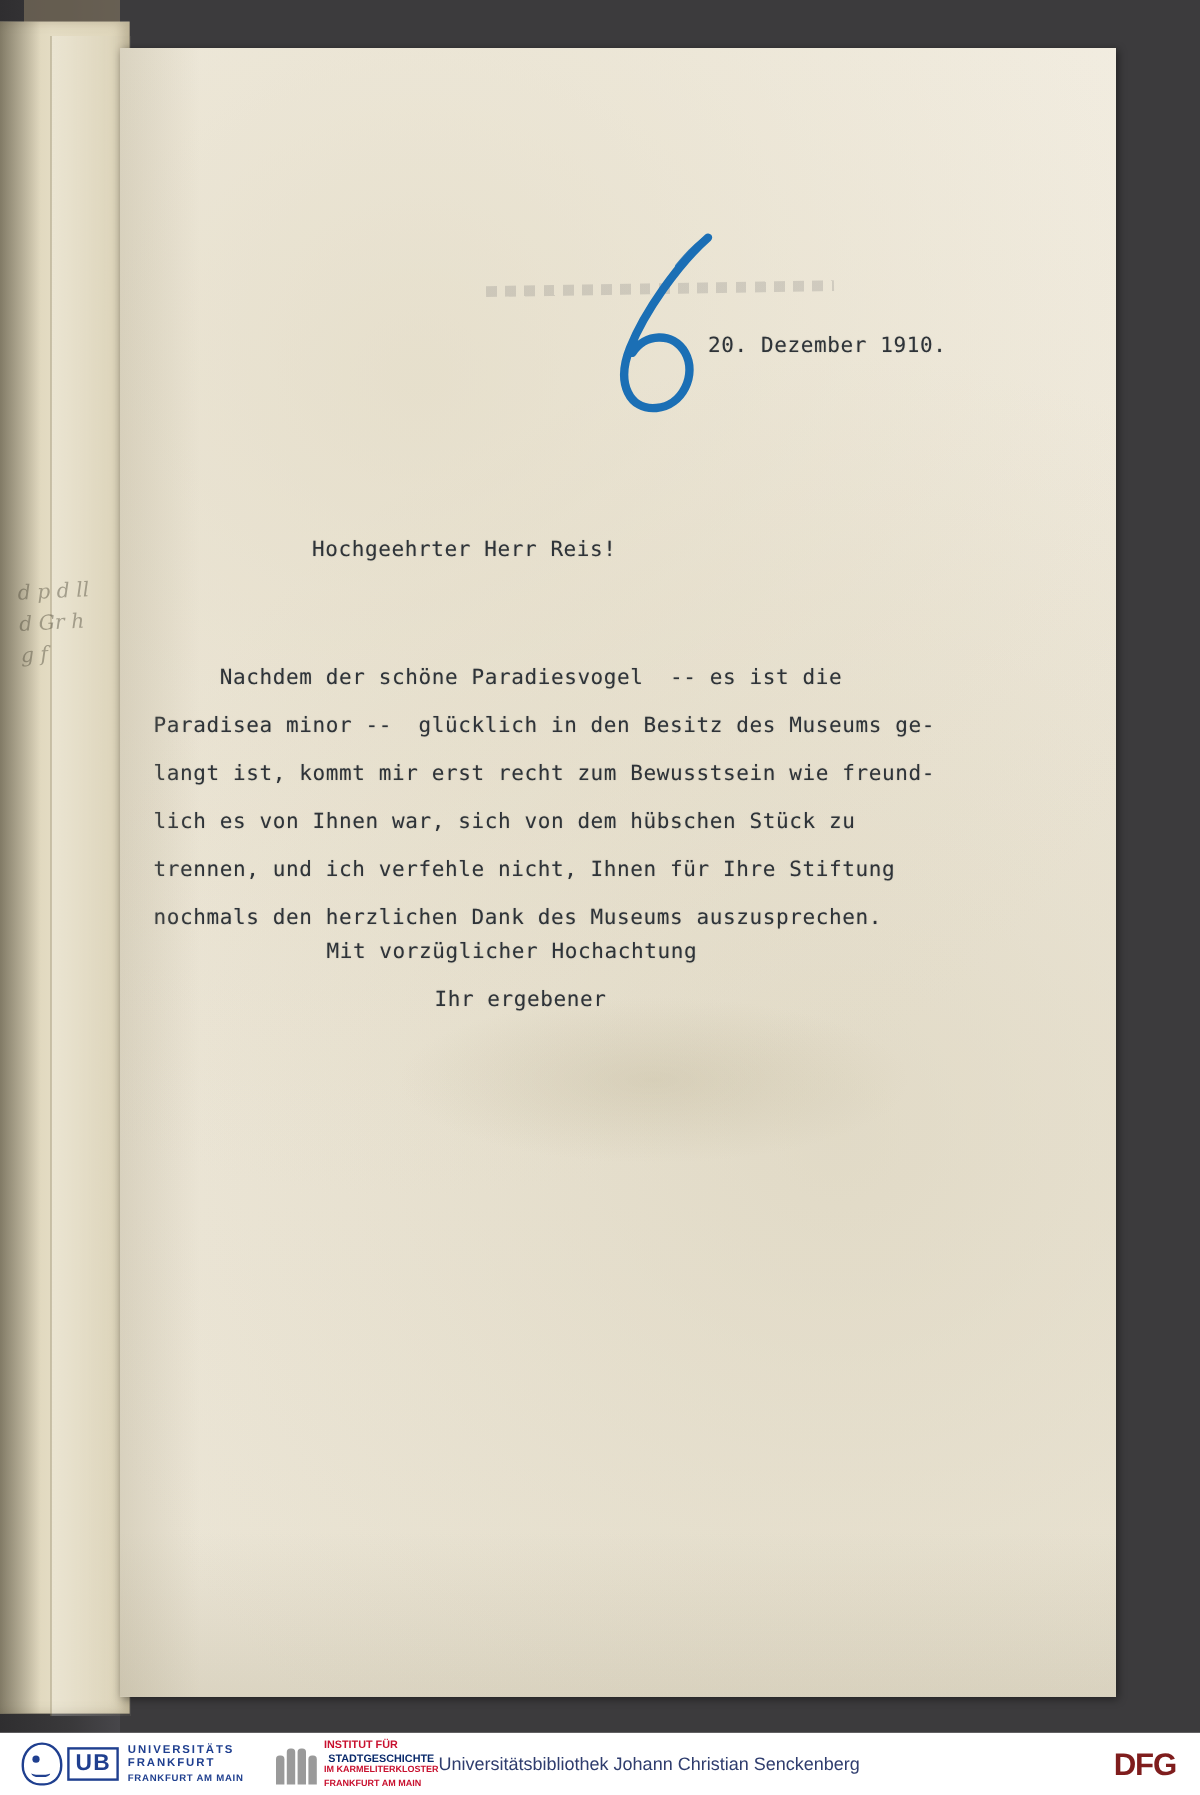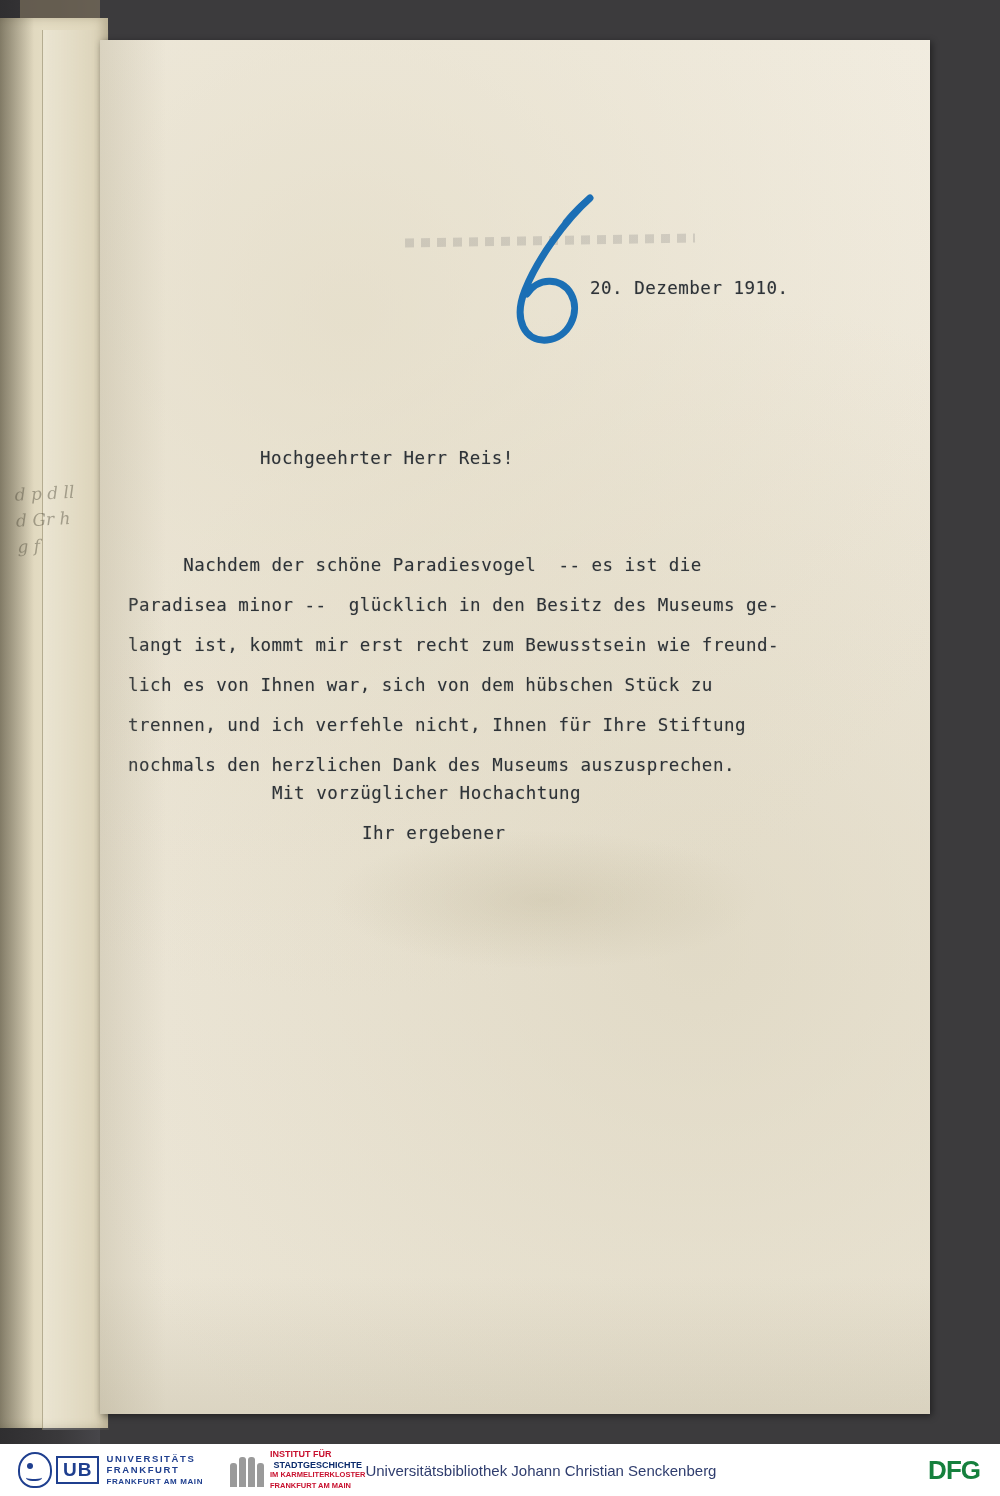--- a/index.html
+++ b/index.html
@@ -244,21 +244,21 @@
 
   .footer-center {
     flex: 1 1 auto;
     text-align: left;
     color: #2f3d6e;
     font-size: 15px;
   }
   .footer-right {
     flex: 0 0 auto;
     margin-right: 20px;
-    color: #15803d;
+    color: #7f1d1d;
     font-weight: bold;
     font-size: 26px;
     letter-spacing: -1px;
   }
 </style>
 </head>
 <body>
 
 <div id="scan">
 

